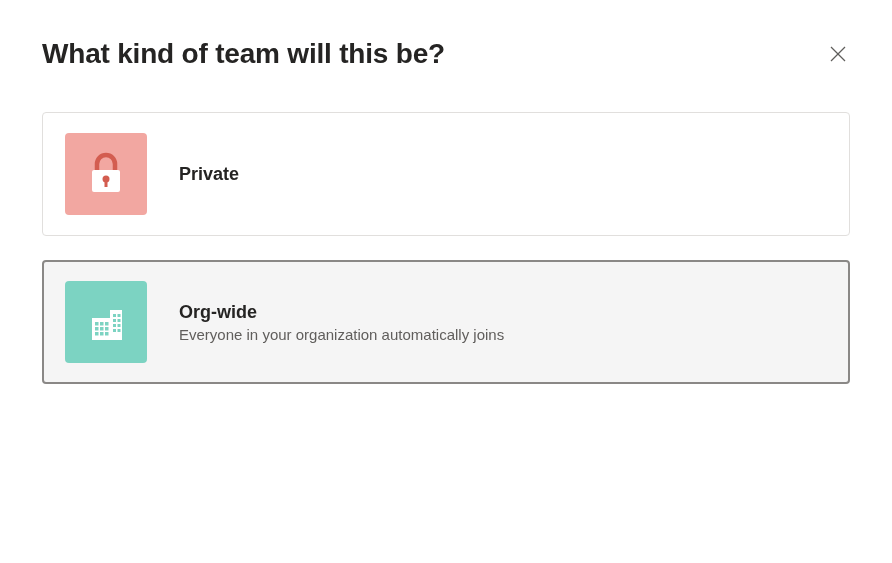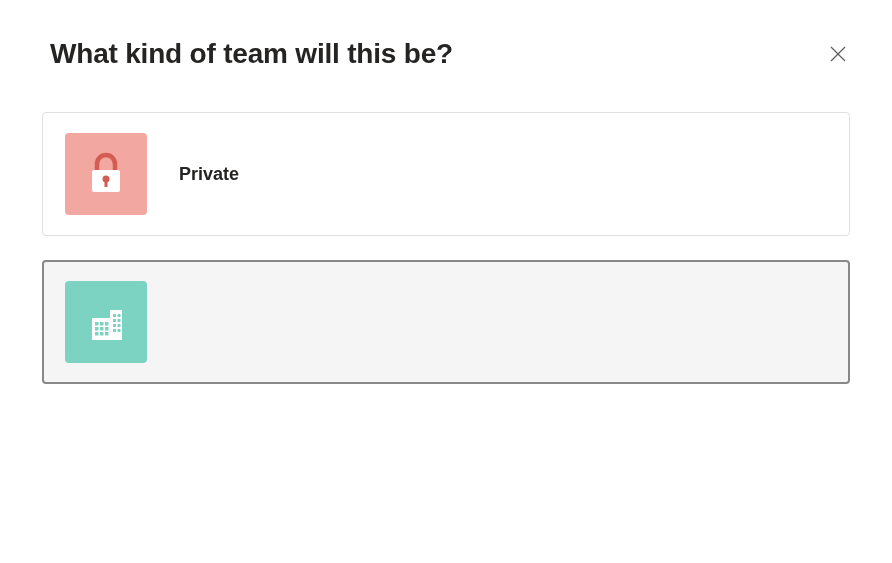--- a/index.html
+++ b/index.html
@@ -18,21 +18,20 @@
       display: flex;
       justify-content: space-between;
       align-items: flex-start;
       margin-bottom: 42px;
     }
     .title {
       font-size: 28px;
       font-weight: 700;
       color: #252423;
       letter-spacing: -0.2px;
-      margin-left: 8px;
     }
     .close-btn {
       cursor: pointer;
       padding: 4px;
       color: #605e5c;
       display: flex;
       align-items: center;
       justify-content: center;
       margin-top: 4px;
     }
@@ -145,15 +144,19 @@
         <rect x="31" y="16" width="3" height="3" fill="#7cd3c2"></rect>
         <rect x="35.5" y="16" width="3" height="3" fill="#7cd3c2"></rect>
         <rect x="31" y="21" width="3" height="3" fill="#7cd3c2"></rect>
         <rect x="35.5" y="21" width="3" height="3" fill="#7cd3c2"></rect>
         <rect x="31" y="26" width="3" height="3" fill="#7cd3c2"></rect>
         <rect x="35.5" y="26" width="3" height="3" fill="#7cd3c2"></rect>
         <rect x="31" y="31" width="3" height="3" fill="#7cd3c2"></rect>
         <rect x="35.5" y="31" width="3" height="3" fill="#7cd3c2"></rect>
       </svg>
     </div>
+    <div class="option-text">
+      <div class="option-title">Org-wide</div>
+      <div class="option-desc">Everyone in your organization automatically joins</div>
+    </div>
   </div>
 
 </div>
 
 </body></html>

